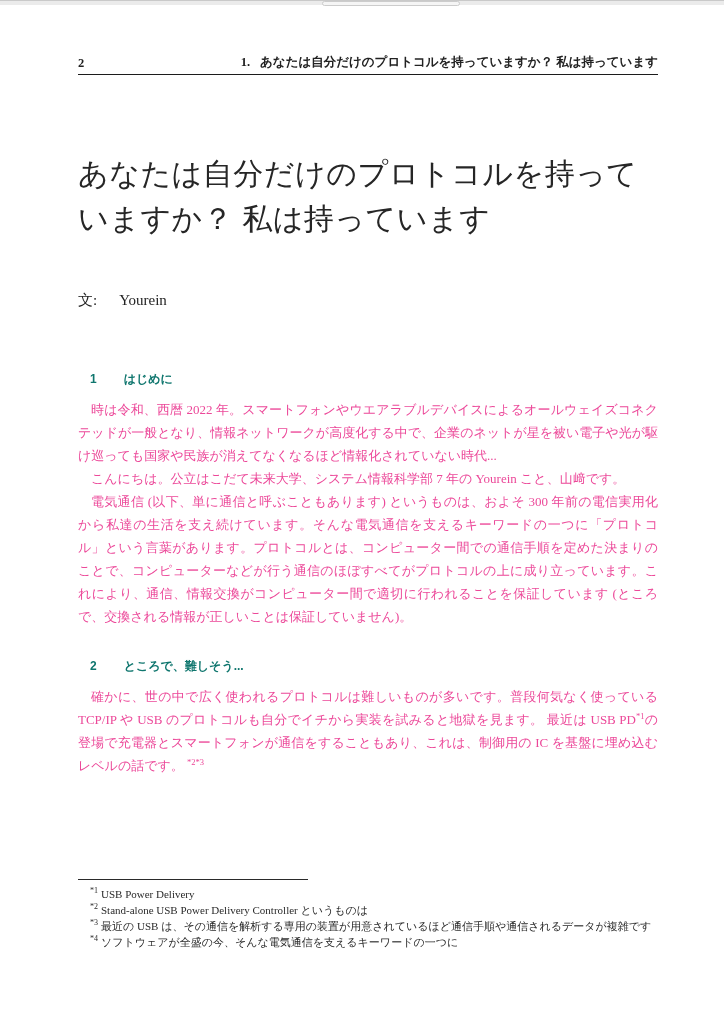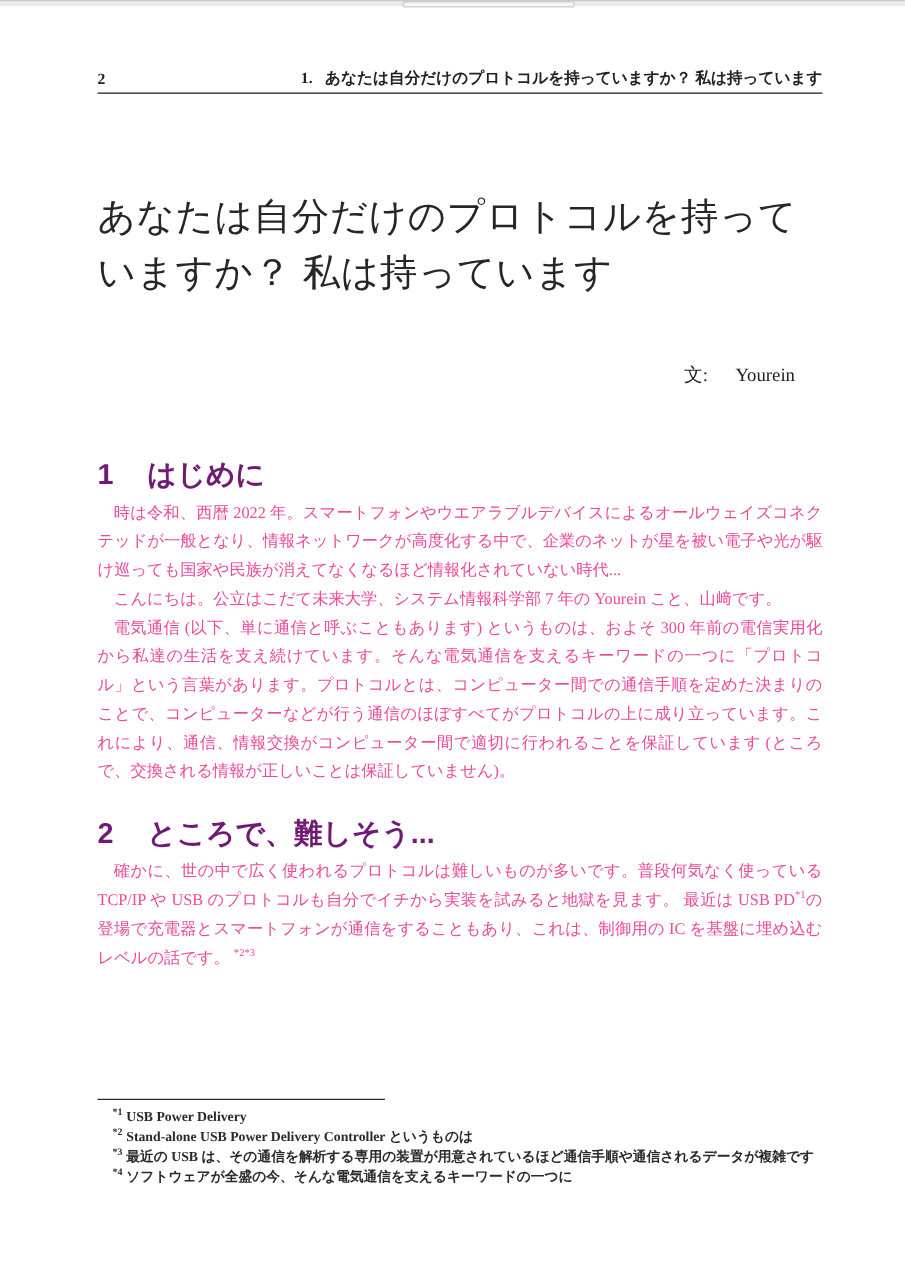--- a/index.html
+++ b/index.html
@@ -51,32 +51,32 @@
     margin-top: 76px;
     font-family: "Liberation Sans", "DejaVu Sans", sans-serif;
     font-weight: 500;
     font-size: 30px;
     line-height: 45px;
     color: #262626;
     letter-spacing: 0.5px;
   }
   .byline {
     margin-top: 50px;
-    text-align: right;
     padding-right: 22px;
     font-size: 15px;
     color: #222222;
   }
   .byline-author { margin-left: 22px; }
   .sec-heading {
     font-family: "Liberation Sans", "DejaVu Sans", sans-serif;
     font-weight: bold;
-    font-size: 23px;
-    color: #701a75;
+    font-size: 12px;
+    color: #0f766e;
     line-height: 22px;
+    margin-left: 12px;
   }
   .sec-heading .sec-num { margin-right: 27px; }
   .section-1 .sec-heading { margin-top: 58px; }
   .section-2 .sec-heading { margin-top: 27px; }
   .body-para {
     margin-top: 0;
     font-size: 13px;
     line-height: 23px;
     text-align: justify;
     text-indent: 1em;
@@ -86,21 +86,20 @@
   .body-para sup {
     font-size: 8.5px;
     vertical-align: super;
     line-height: 0;
   }
   .footnotes {
     position: absolute;
     top: 879px;
     left: 78px;
     width: 580px;
-    font-weight: bold;
   }
   .fn-rule {
     width: 230px;
     height: 0;
     border-top: 1.3px solid #2a2a2a;
     margin-bottom: 6px;
   }
   .fn-line {
     font-size: 11px;
     line-height: 16px;

